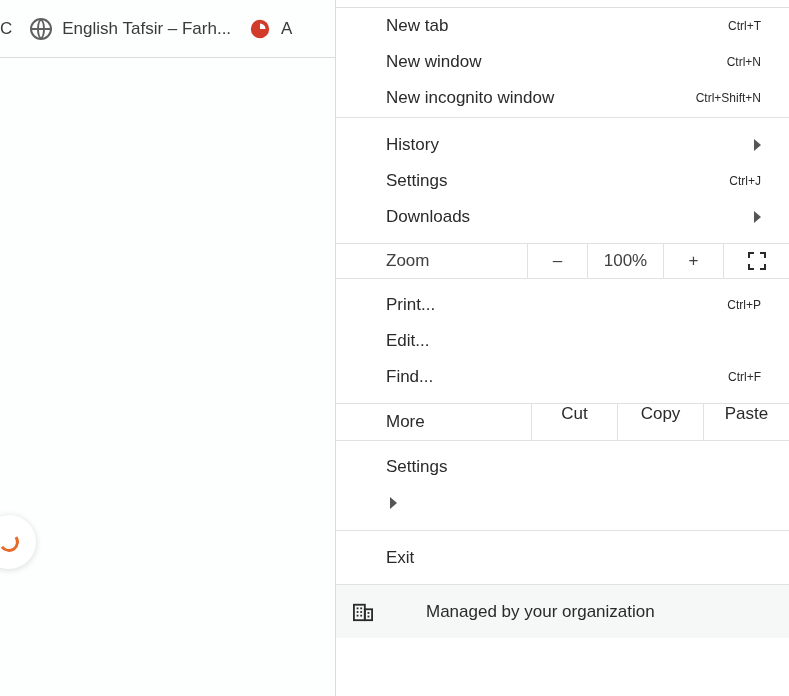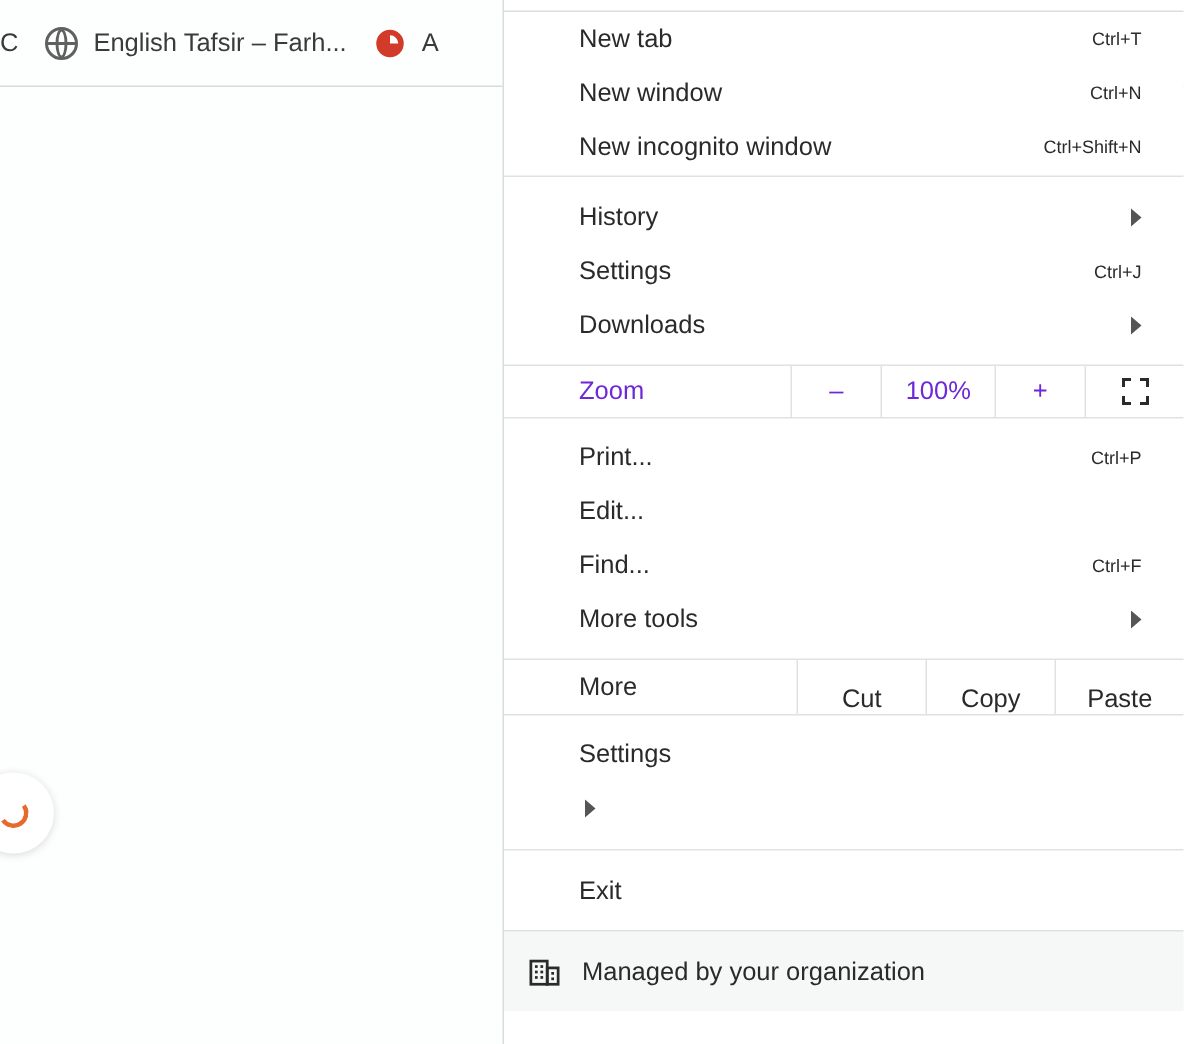--- a/index.html
+++ b/index.html
@@ -86,21 +86,21 @@
       margin-left: 4px;
     }
 
     .separator { height: 1px; background: #e0e1e1; margin: 1px 0; }
 
     .zoom-row {
       display: flex;
       align-items: center;
       height: 36px;
       font-size: 17px;
-      color: #6d28d9;
+      color: #404040;
       border-top: 1px solid #e0e1e1;
       border-bottom: 1px solid #e0e1e1;
     }
     .zoom-row .zoom-label { padding-left: 50px; flex: 1; }
     .zoom-cell {
       width: 60px;
       text-align: center;
       height: 100%;
       display: flex; align-items: center; justify-content: center;
       border-left: 1px solid #e0e1e1;
@@ -126,35 +126,36 @@
       font-size: 17px;
       color: #2a2a2a;
       border-top: 1px solid #e0e1e1;
       border-bottom: 1px solid #e0e1e1;
     }
     .edit-row .edit-label { padding-left: 50px; flex: 1; }
     .edit-cell {
       width: 86px;
       text-align: center;
       height: 100%;
-      display: flex; align-items: flex-end; justify-content: center;
+      display: flex; align-items: flex-start; justify-content: center;
       border-left: 1px solid #e0e1e1;
       cursor: pointer;
     }
 
     .managed-row {
       display: flex;
       align-items: center;
       height: 54px;
       padding-left: 16px;
       font-size: 17px;
       color: #2a2a2a;
       border-top: 1px solid #e0e1e1;
       background: #f6f7f7;
       cursor: pointer;
+      gap: 38px;
     }
     .managed-row .bicon { margin-right: 14px; display:inline-flex; }
     .building-icon { width: 22px; height: 20px; position: relative; }
 
     .group-pad { height: 8px; }
 
     
     .float-btn {
       position: absolute;
       left: -18px;
@@ -260,24 +261,20 @@
   <div class="menu-item">
     <span class="label">Print...</span>
     <span class="shortcut">Ctrl+P</span>
   </div>
   <div class="menu-item">
     <span class="label">Edit...</span>
   </div>
   <div class="menu-item">
     <span class="label">Find...</span>
     <span class="shortcut">Ctrl+F</span>
-  </div>
-  <div class="menu-item">
-    <span class="label">More tools</span>
-    <span class="sub-arrow"></span>
   </div>
 
   <div class="group-pad"></div>
 
   <div class="edit-row">
     <span class="edit-label">More</span>
     <div class="edit-cell">
         <span>Cut</span>
       </div>
     <div class="edit-cell">

